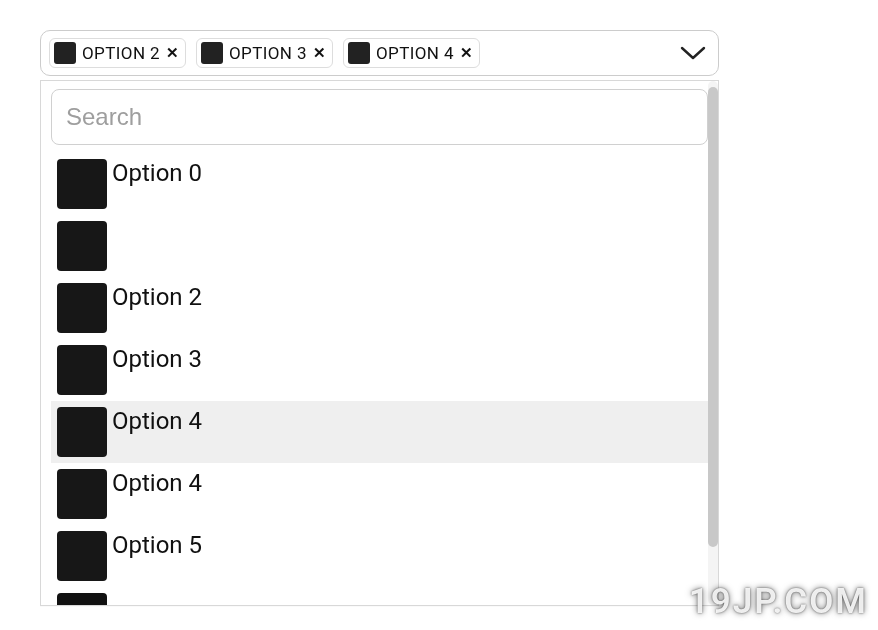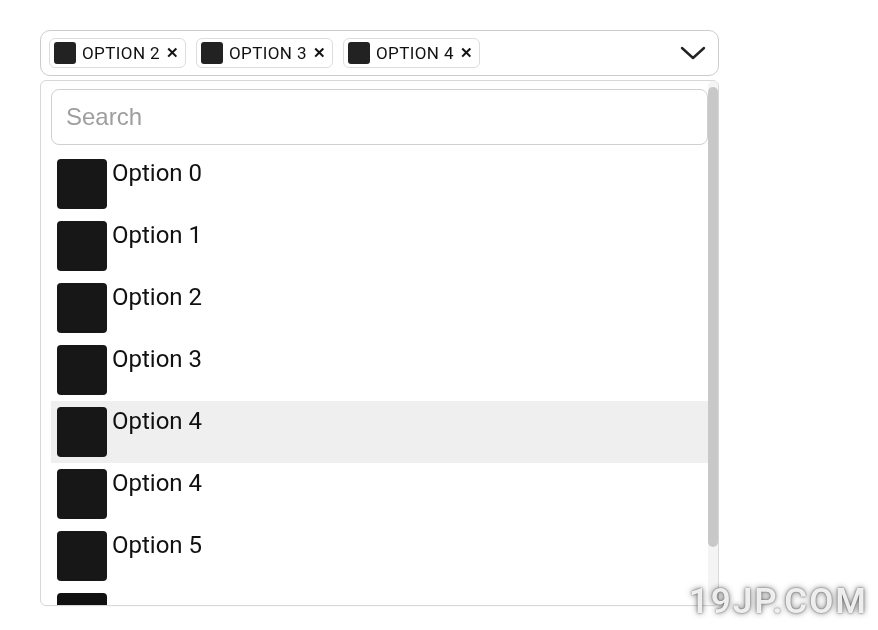--- a/index.html
+++ b/index.html
@@ -32,21 +32,21 @@
     line-height:22px;font-size:15px;font-weight:700;
     cursor:pointer;
   }
   .chevron{
     position:absolute;right:12px;top:50%;transform:translateY(-50%);
   }
   .chevron svg{display:block;}
   .dropdown{
     margin-top:4px;
     width:100%;
-    border:1px solid #d8d8d8;border-radius:6px;
+    border:1px solid #d8d8d8;border-radius:0;
     background:#fff;
     box-shadow:0 1px 0 rgba(0,0,0,0.02);
     position:relative;
   }
   .ddinner{padding:8px 10px 0 10px;}
   .searchbox{
     width:100%;height:56px;
     border:1px solid #d0d0d0;border-radius:8px;
     padding:0 14px;font-size:24px;color:#222;
   }
@@ -138,21 +138,20 @@
       <div class="listwrap">
         <div class="options">
 
           <div class="opt">
             <span class="thumb tA"></span>
             <span>Option 0</span>
           </div>
 
           <div class="opt">
             <span class="thumb tB"></span>
-            <span>Option 1</span>
           </div>
 
           <div class="opt">
             <span class="thumb tC"></span>
             <span>Option 2</span>
           </div>
 
           <div class="opt">
             <span class="thumb tD"></span>
             <span>Option 3</span>

